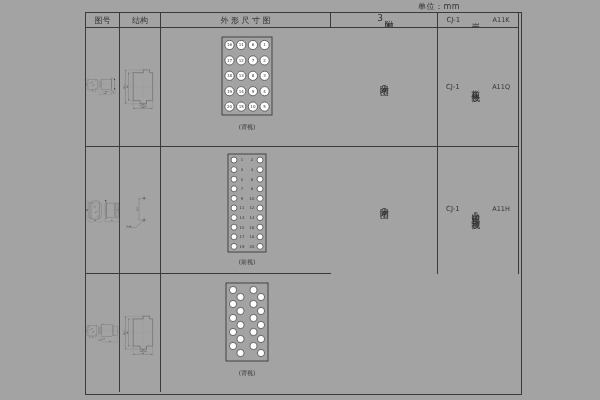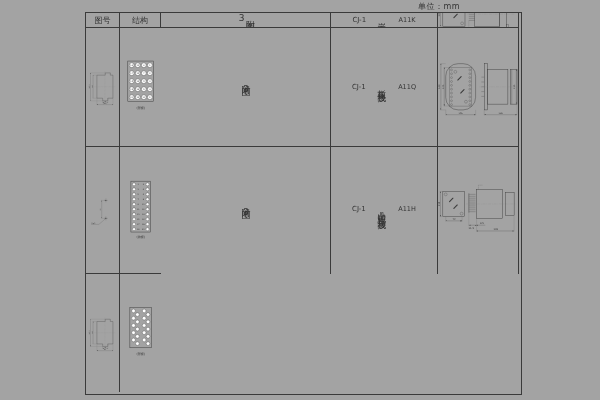--- a/index.html
+++ b/index.html
@@ -31,20 +31,21 @@
 </head>
 <body>
 
 <div class="page">
   <div class="unit">单位：mm</div>
 
   <div class="tbl">
 
     <div class="cell hdr">图号</div>
     <div class="cell hdr">结构</div>
+    <div class="cell hdr">外 形 尺 寸 图</div>
 
     <div class="cell">
       <span class="vtext">附图3</span>
     </div>
     <div class="cell">
       <div class="structure">
         <span class="series">CJ-1</span>
         <span class="vtext">嵌入式后接线</span>
         <span class="model">A11K</span>
       </div>

